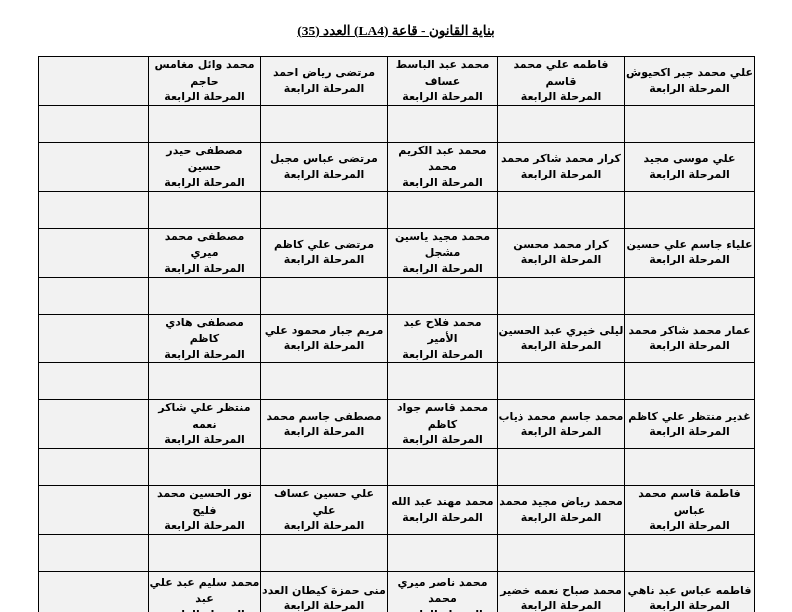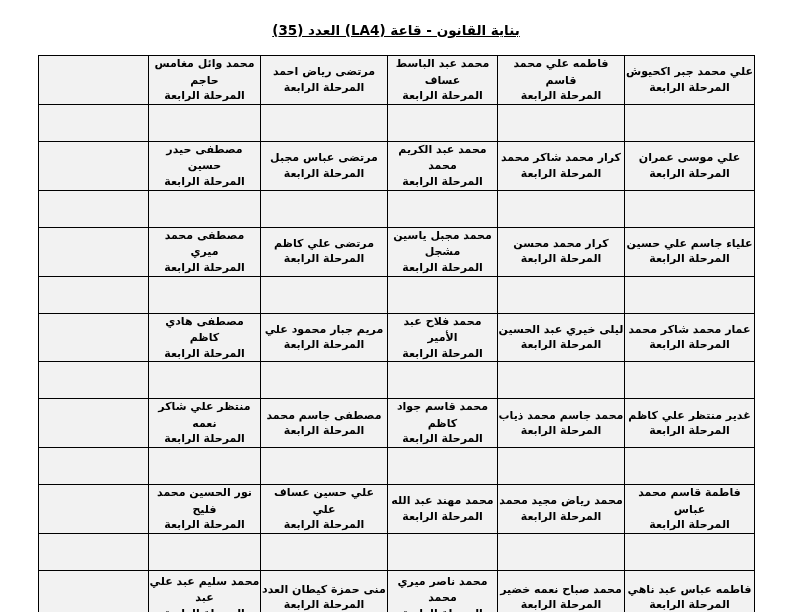--- a/index.html
+++ b/index.html
@@ -6,21 +6,21 @@
   body{
     width:792px;height:612px;background:#ffffff;
     font-family:"DejaVu Sans","Liberation Sans",sans-serif;
     color:#000;overflow:hidden;
   }
   .page{width:792px;height:612px;position:relative;background:#ffffff;}
   .doc-title{
     padding-top:22px;text-align:center;font-size:13.5px;font-weight:bold;
     direction:rtl;
   }
-  .doc-title .underline{text-decoration:underline;}
+  .doc-title .underline{text-decoration:underline;font-family:Liberation Serif, serif;}
   table.seating{
     direction:rtl;
     border-collapse:collapse;table-layout:fixed;
     margin:17px 0 0 38px;width:716px;
   }
   table.seating td{
     border:1.5px solid #000;
     background:#f2f2f2;
     text-align:center;vertical-align:middle;
     padding:0;overflow:hidden;
@@ -75,21 +75,21 @@
         <tr class="spacer-row">
           <td></td>
           <td></td>
           <td></td>
           <td></td>
           <td></td>
           <td></td>
         </tr>
         <tr class="name-row">
           <td>
-            <div class="student-name">علي موسى عمران</div>
+            <div class="student-name">علي موسى مجيد</div>
             <div class="student-stage">المرحلة الرابعة</div>
           </td>
           <td>
             <div class="student-name">كرار محمد شاكر محمد</div>
             <div class="student-stage">المرحلة الرابعة</div>
           </td>
           <td>
             <div class="student-name">محمد عبد الكريم محمد</div>
             <div class="student-stage">المرحلة الرابعة</div>
           </td>
@@ -114,21 +114,21 @@
         <tr class="name-row">
           <td>
             <div class="student-name">علياء جاسم علي حسين</div>
             <div class="student-stage">المرحلة الرابعة</div>
           </td>
           <td>
             <div class="student-name">كرار محمد محسن</div>
             <div class="student-stage">المرحلة الرابعة</div>
           </td>
           <td>
-            <div class="student-name">محمد مجبل ياسين مشجل</div>
+            <div class="student-name">محمد مجيد ياسين مشجل</div>
             <div class="student-stage">المرحلة الرابعة</div>
           </td>
           <td>
             <div class="student-name">مرتضى علي كاظم</div>
             <div class="student-stage">المرحلة الرابعة</div>
           </td>
           <td>
             <div class="student-name">مصطفى محمد ميري</div>
             <div class="student-stage">المرحلة الرابعة</div>
           </td>

